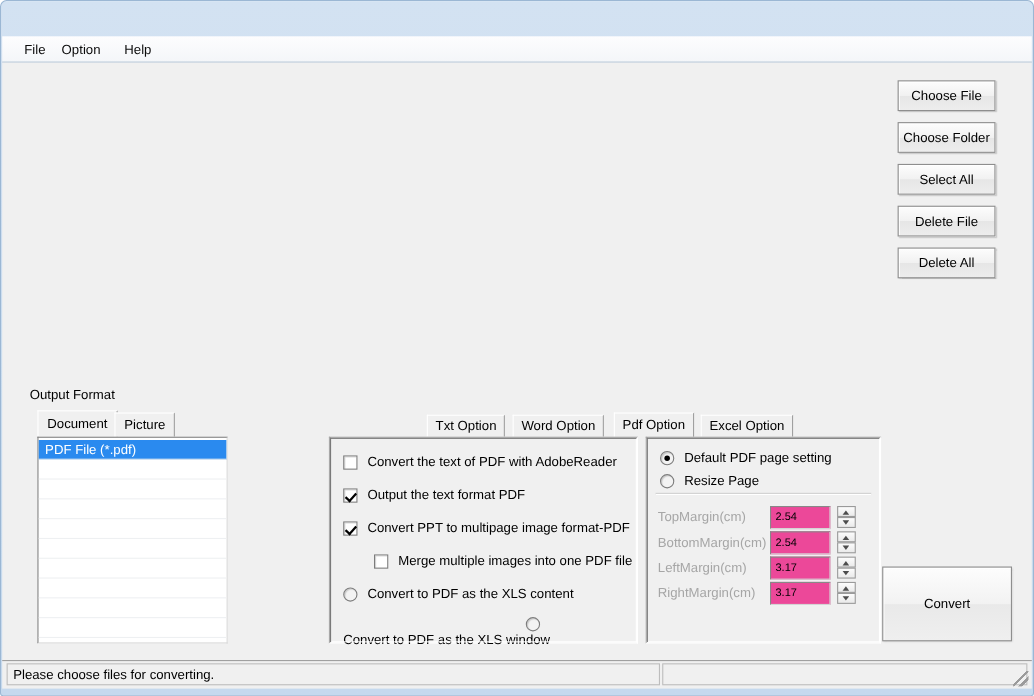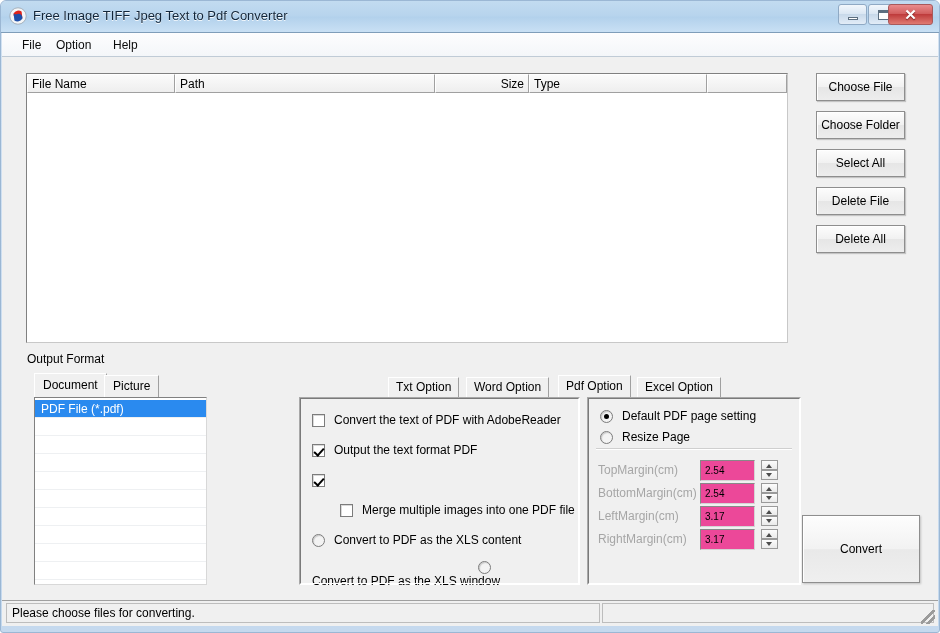--- a/index.html
+++ b/index.html
@@ -462,58 +462,29 @@
     background:
       linear-gradient(135deg, transparent 0 42%, #9b9b9b 42% 54%, transparent 54% 100%),
       linear-gradient(135deg, transparent 0 67%, #9b9b9b 67% 79%, transparent 79% 100%);
   }
 </style>
 </head>
 <body>
 
 <div id="window">
 
-  <div id="titlebar">
-    <div id="app-icon">
-      <svg width="18" height="18" viewBox="0 0 18 18">
-        <circle cx="9" cy="9" r="8.2" fill="#f4f6f8" stroke="#9aa5ae" stroke-width="0.8"></circle>
-        <path d="M12.6 4.6 A5.4 5.4 0 0 0 4.6 6.4 A4 4 0 0 0 9 11.2 A4 4 0 0 1 13.4 11.6 Z" fill="#e2231a"></path>
-        <path d="M5.4 13.4 A5.4 5.4 0 0 0 13.4 11.6 A4 4 0 0 0 9 6.8 A4 4 0 0 1 4.6 6.4 Z" fill="#1f4fa8"></path>
-      </svg>
-    </div>
-    <div id="title-text">Free Image TIFF Jpeg Text to Pdf Converter</div>
-
-    <div class="winbtn" id="btn-min">
-      <span class="glyph"></span>
-    </div>
-    <div class="winbtn" id="btn-max">
-      <span class="glyph"></span>
-    </div>
-    <div class="winbtn" id="btn-close">
-      <span class="glyph">✕</span>
-    </div>
-  </div>
 
   <div id="menubar">
     <div class="menu-item" style="left:14px;">File</div>
     <div class="menu-item" style="left:48px;">Option</div>
     <div class="menu-item" style="left:105px;">Help</div>
   </div>
 
   <div id="client">
 
-    <div id="filelist">
-      <div id="filelist-header">
-        <div class="col" id="col-filename">File Name</div>
-        <div class="col" id="col-path">Path</div>
-        <div class="col right" id="col-size">Size</div>
-        <div class="col" id="col-type">Type</div>
-        <div class="col" id="col-blank"></div>
-      </div>
-    </div>
 
     <div class="sidebtn" style="top:16px;">Choose File</div>
     <div class="sidebtn" style="top:54px;">Choose Folder</div>
     <div class="sidebtn" style="top:92px;">Select All</div>
     <div class="sidebtn" style="top:130px;">Delete File</div>
     <div class="sidebtn" style="top:168px;">Delete All</div>
 
     <div id="output-format-label">Output Format</div>
 
     <div id="doc-tabs">
@@ -548,20 +519,21 @@
         <div class="optrow" style="top:13px;">
           <span class="cb"></span>
           <span>Convert the text of PDF with AdobeReader</span>
         </div>
         <div class="optrow" style="top:43px;">
           <span class="cb checked"></span>
           <span>Output the text format PDF</span>
         </div>
         <div class="optrow" style="top:73px;">
           <span class="cb checked"></span>
+          <span>Convert PPT to multipage image format-PDF</span>
         </div>
         <div class="optrow" style="top:103px;padding-left:28px;">
           <span class="cb"></span>
           <span>Merge multiple images into one PDF file</span>
         </div>
         <div class="optrow" style="top:133px;">
           <span class="rb"></span>
           <span>Convert to PDF as the XLS content</span>
         </div>
         <div class="optrow" style="top:163px;flex-direction:column;">

